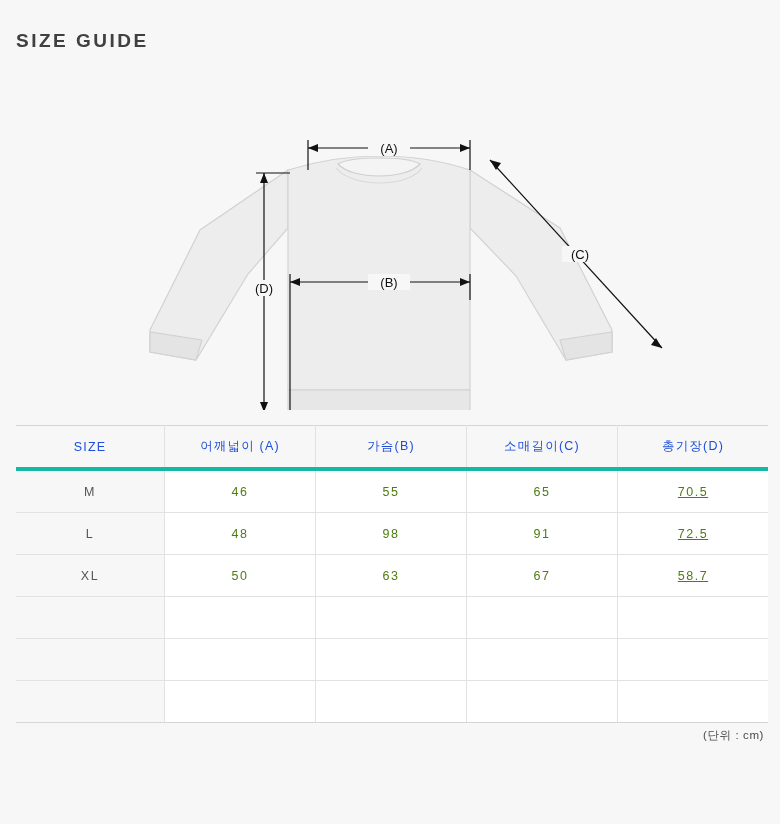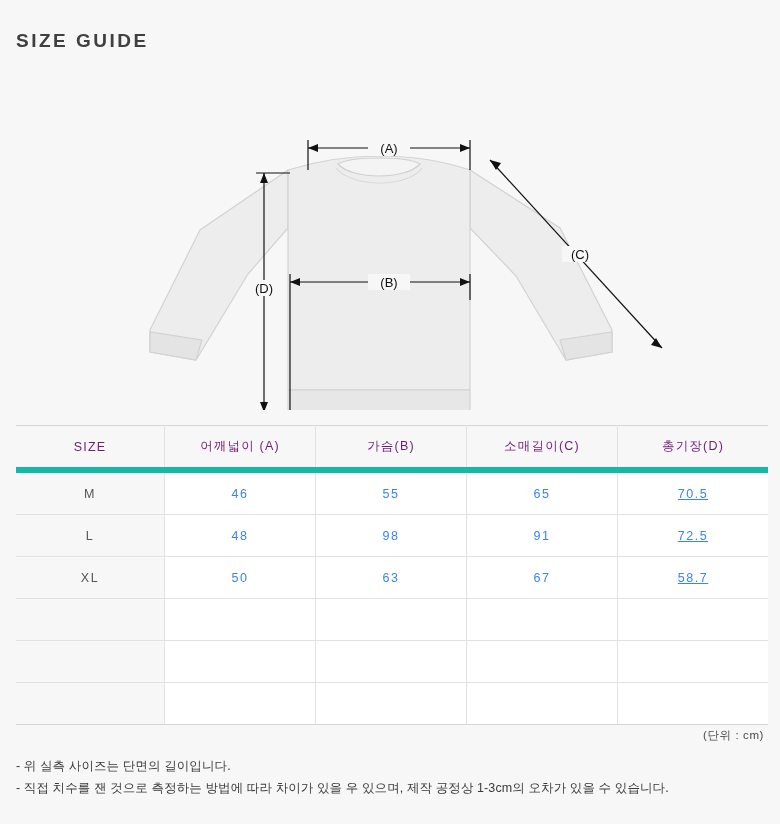--- a/index.html
+++ b/index.html
@@ -54,29 +54,29 @@
     background: #ffffff;
   }
   table.size-table th,
   table.size-table td {
     border: 1px solid #e2e2e2;
     height: 41px;
     text-align: center;
     vertical-align: middle;
     font-size: 12.5px;
     letter-spacing: 1.5px;
-    color: #3b82f6;
+    color: #4d7c0f;
     font-weight: normal;
     padding: 0;
   }
   table.size-table thead th {
     background: #f7f7f7;
     border-top: 1px solid #d6d6d6;
-    border-bottom: 6px solid #14b8a6;
-    color: #701a75;
+    border-bottom: 4px solid #14b8a6;
+    color: #1d4ed8;
     letter-spacing: 1.2px;
   }
   table.size-table thead th.first-col {
     border-left: none;
   }
   table.size-table thead th.last-col {
     border-right: none;
   }
   table.size-table tbody td.first-col {
     border-left: none;
@@ -237,18 +237,14 @@
           <td></td>
           <td></td>
           <td class="last-col"></td>
         </tr>
       </tbody>
     </table>
   </div>
 
   <div class="unit-note">(단위 : cm)</div>
 
-  <div class="notes">
-    <div class="note-line">- 위 실측 사이즈는 단면의 길이입니다.</div>
-    <div class="note-line">- 직접 치수를 잰 것으로 측정하는 방법에 따라 차이가 있을 우 있으며, 제작 공정상 1-3cm의 오차가 있을 수 있습니다.</div>
-  </div>
 
 </div>
 
 </body></html>

